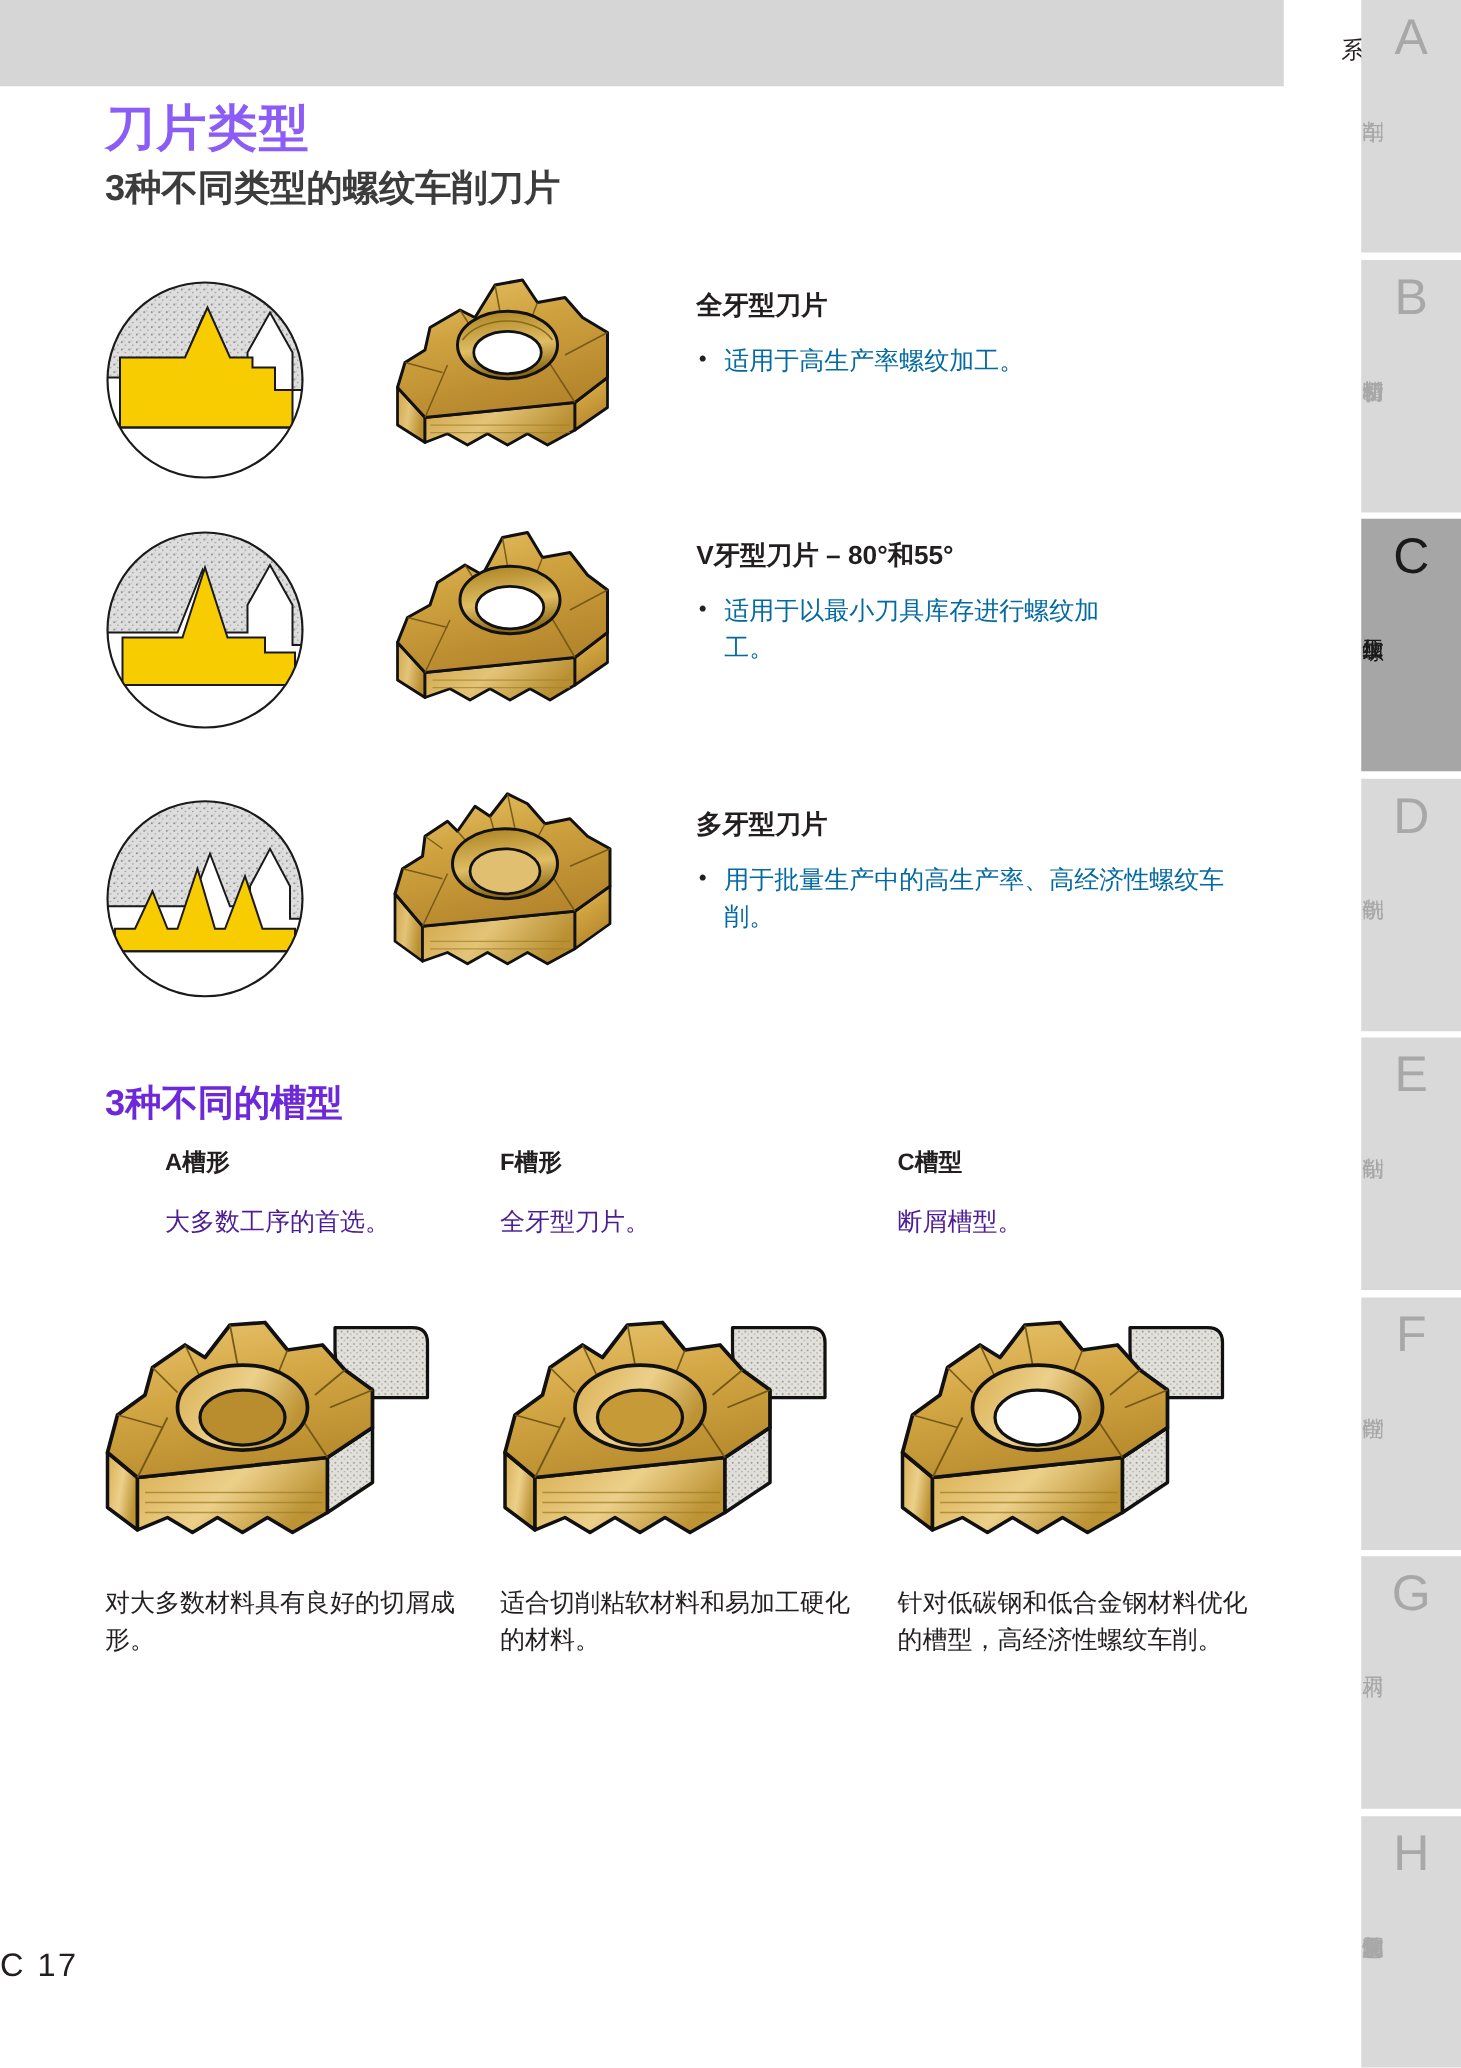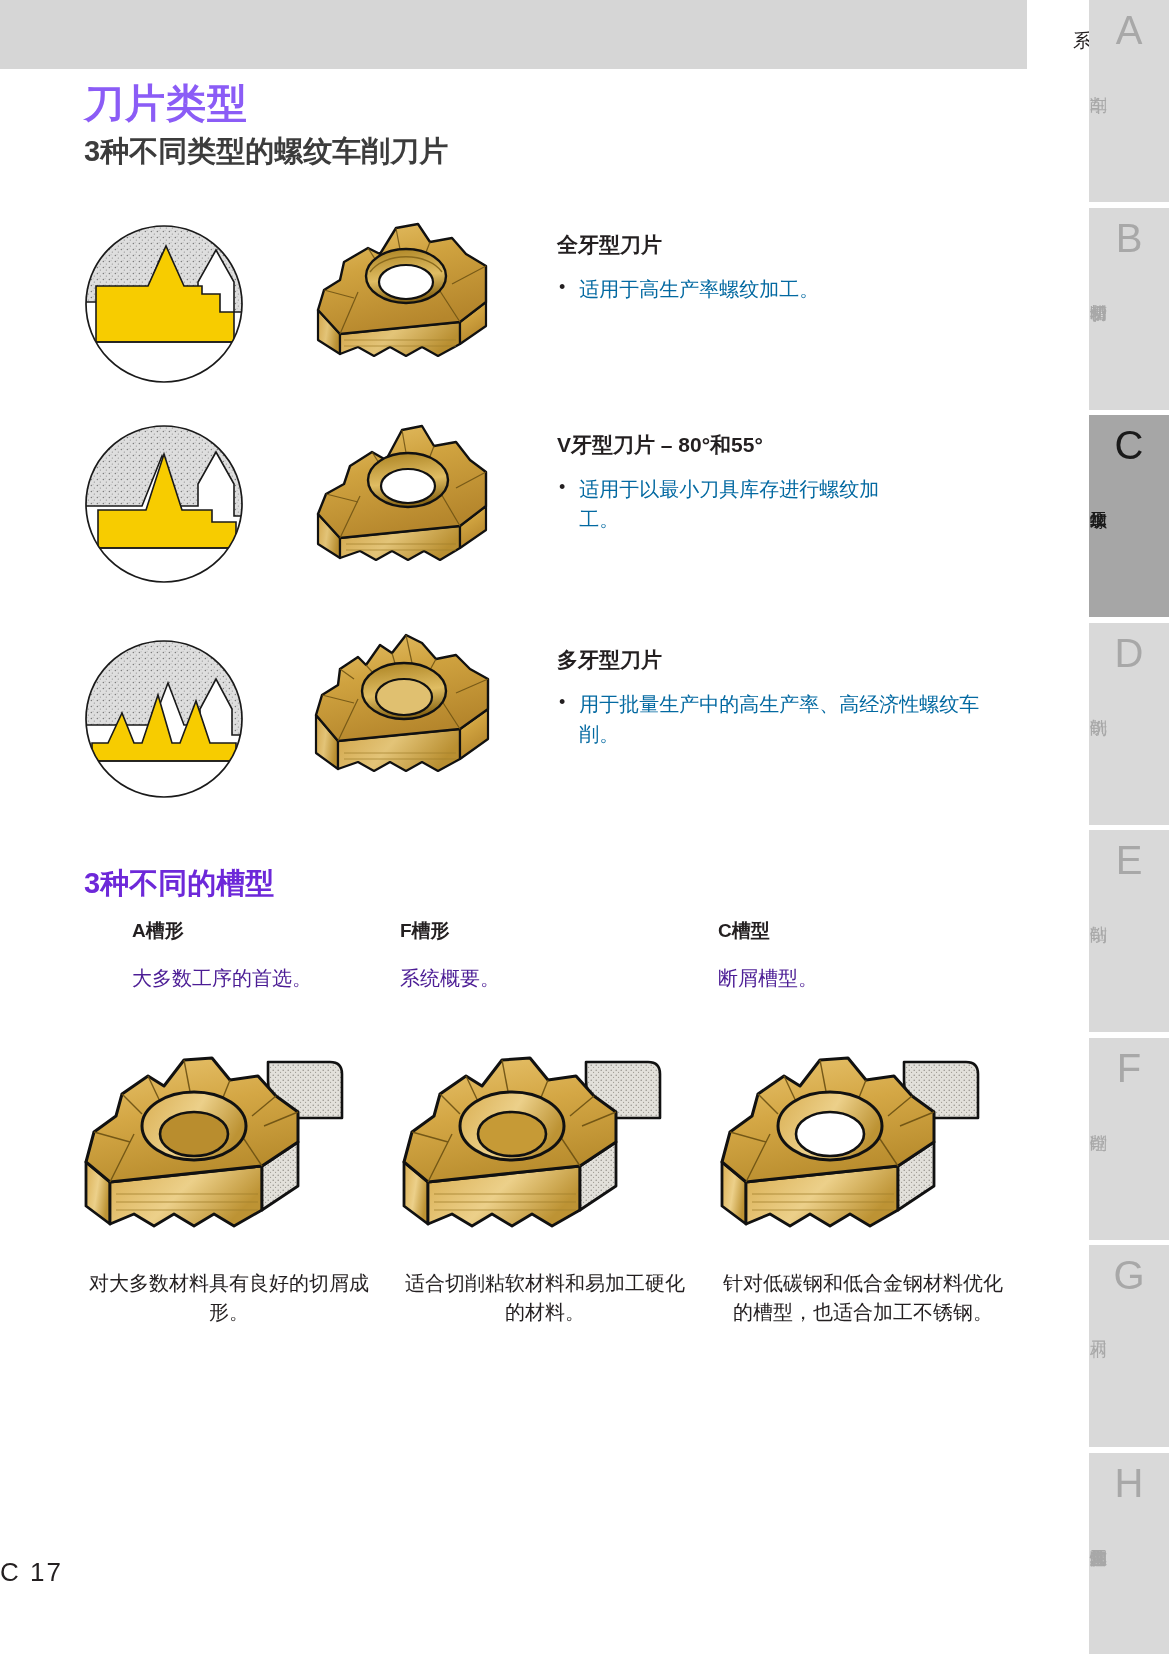--- a/index.html
+++ b/index.html
@@ -96,21 +96,20 @@
   }
   .groove-sub{
     font-size:20px;line-height:1.45;color:#4c1d95;
     font-family:"Liberation Serif","DejaVu Serif",serif;
     margin:0;
   }
   .groove-caption{
     position:absolute;width:290px;
     font-size:20px;line-height:1.45;color:#231f20;
     font-family:"Liberation Serif","DejaVu Serif",serif;
-    text-align:center;
   }
   .groove-img{position:absolute;width:320px;height:200px;}
 
   .page-number{
     position:absolute;right:-70px;bottom:0;
     font-size:26px;line-height:1;color:#231f20;
     letter-spacing:2px;
   }
   .pagenum-box{
     position:absolute;left:0;top:1490px;width:1027px;height:40px;
@@ -372,21 +371,21 @@
   </div>
 
   <div class="section2-title">3种不同的槽型</div>
 
   <div class="groove-col" style="left:84px;top:852px;margin-left:48px;">
     <p class="groove-name">A槽形</p>
     <p class="groove-sub">大多数工序的首选。</p>
   </div>
   <div class="groove-col" style="left:400px;top:852px;">
     <p class="groove-name">F槽形</p>
-    <p class="groove-sub">系统概要。</p>
+    <p class="groove-sub">全牙型刀片。</p>
   </div>
   <div class="groove-col" style="left:718px;top:852px;">
     <p class="groove-name">C槽型</p>
     <p class="groove-sub">断屑槽型。</p>
   </div>
 
   <div class="groove-img" style="left:72px;top:985px;">
     <svg viewBox="0 0 320 200" width="320" height="200">
       <defs>
         <pattern id="spkS" width="5" height="5" patternUnits="userSpaceOnUse">
@@ -491,19 +490,19 @@
       <g stroke="#a07f2a" stroke-width="1.2" opacity=".75">
         <path d="M44,140 H186"></path>
           <path d="M44,148 H186"></path>
           <path d="M44,156 H186"></path>
       </g>
     </svg>
   </div>
 
   <div class="groove-caption" style="left:84px;top:1200px;">对大多数材料具有良好的切屑成形。</div>
   <div class="groove-caption" style="left:400px;top:1200px;">适合切削粘软材料和易加工硬化的材料。</div>
-  <div class="groove-caption" style="left:718px;top:1200px;">针对低碳钢和低合金钢材料优化的槽型，也适合加工不锈钢。</div>
+  <div class="groove-caption" style="left:718px;top:1200px;">针对低碳钢和低合金钢材料优化的槽型，高经济性螺纹车削。</div>
 
   <div class="pagenum-box">
     <span class="page-number">C 17</span>
   </div>
 
 </div>
 
 </body></html>

